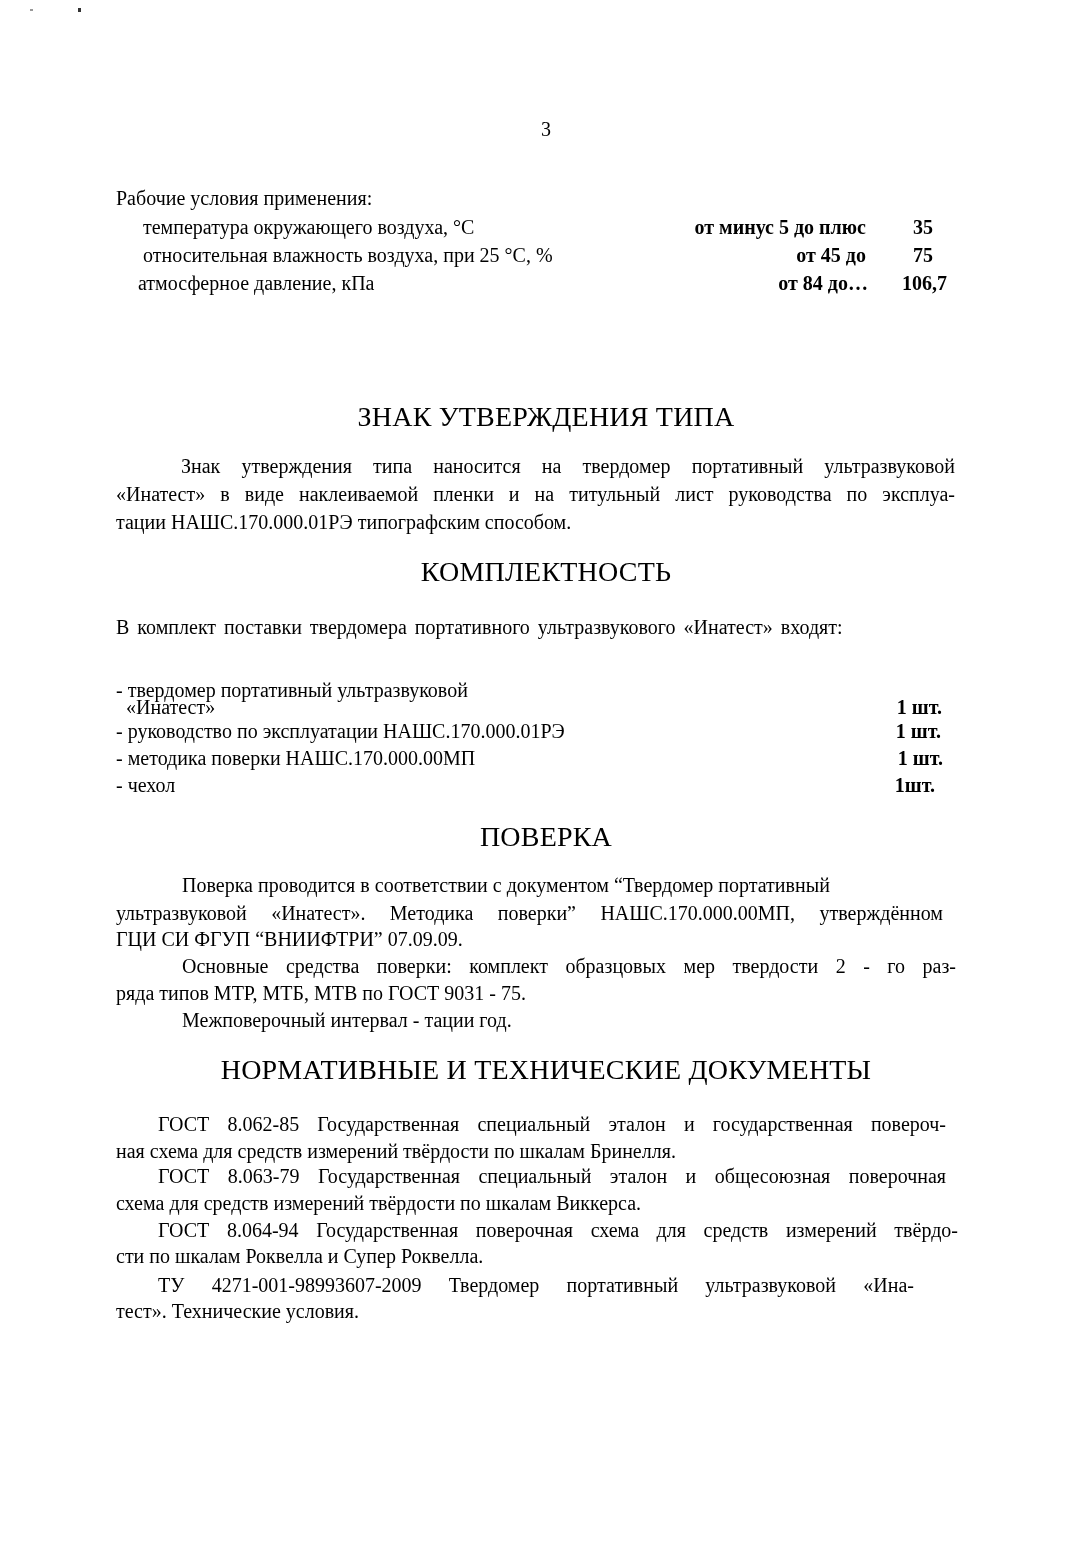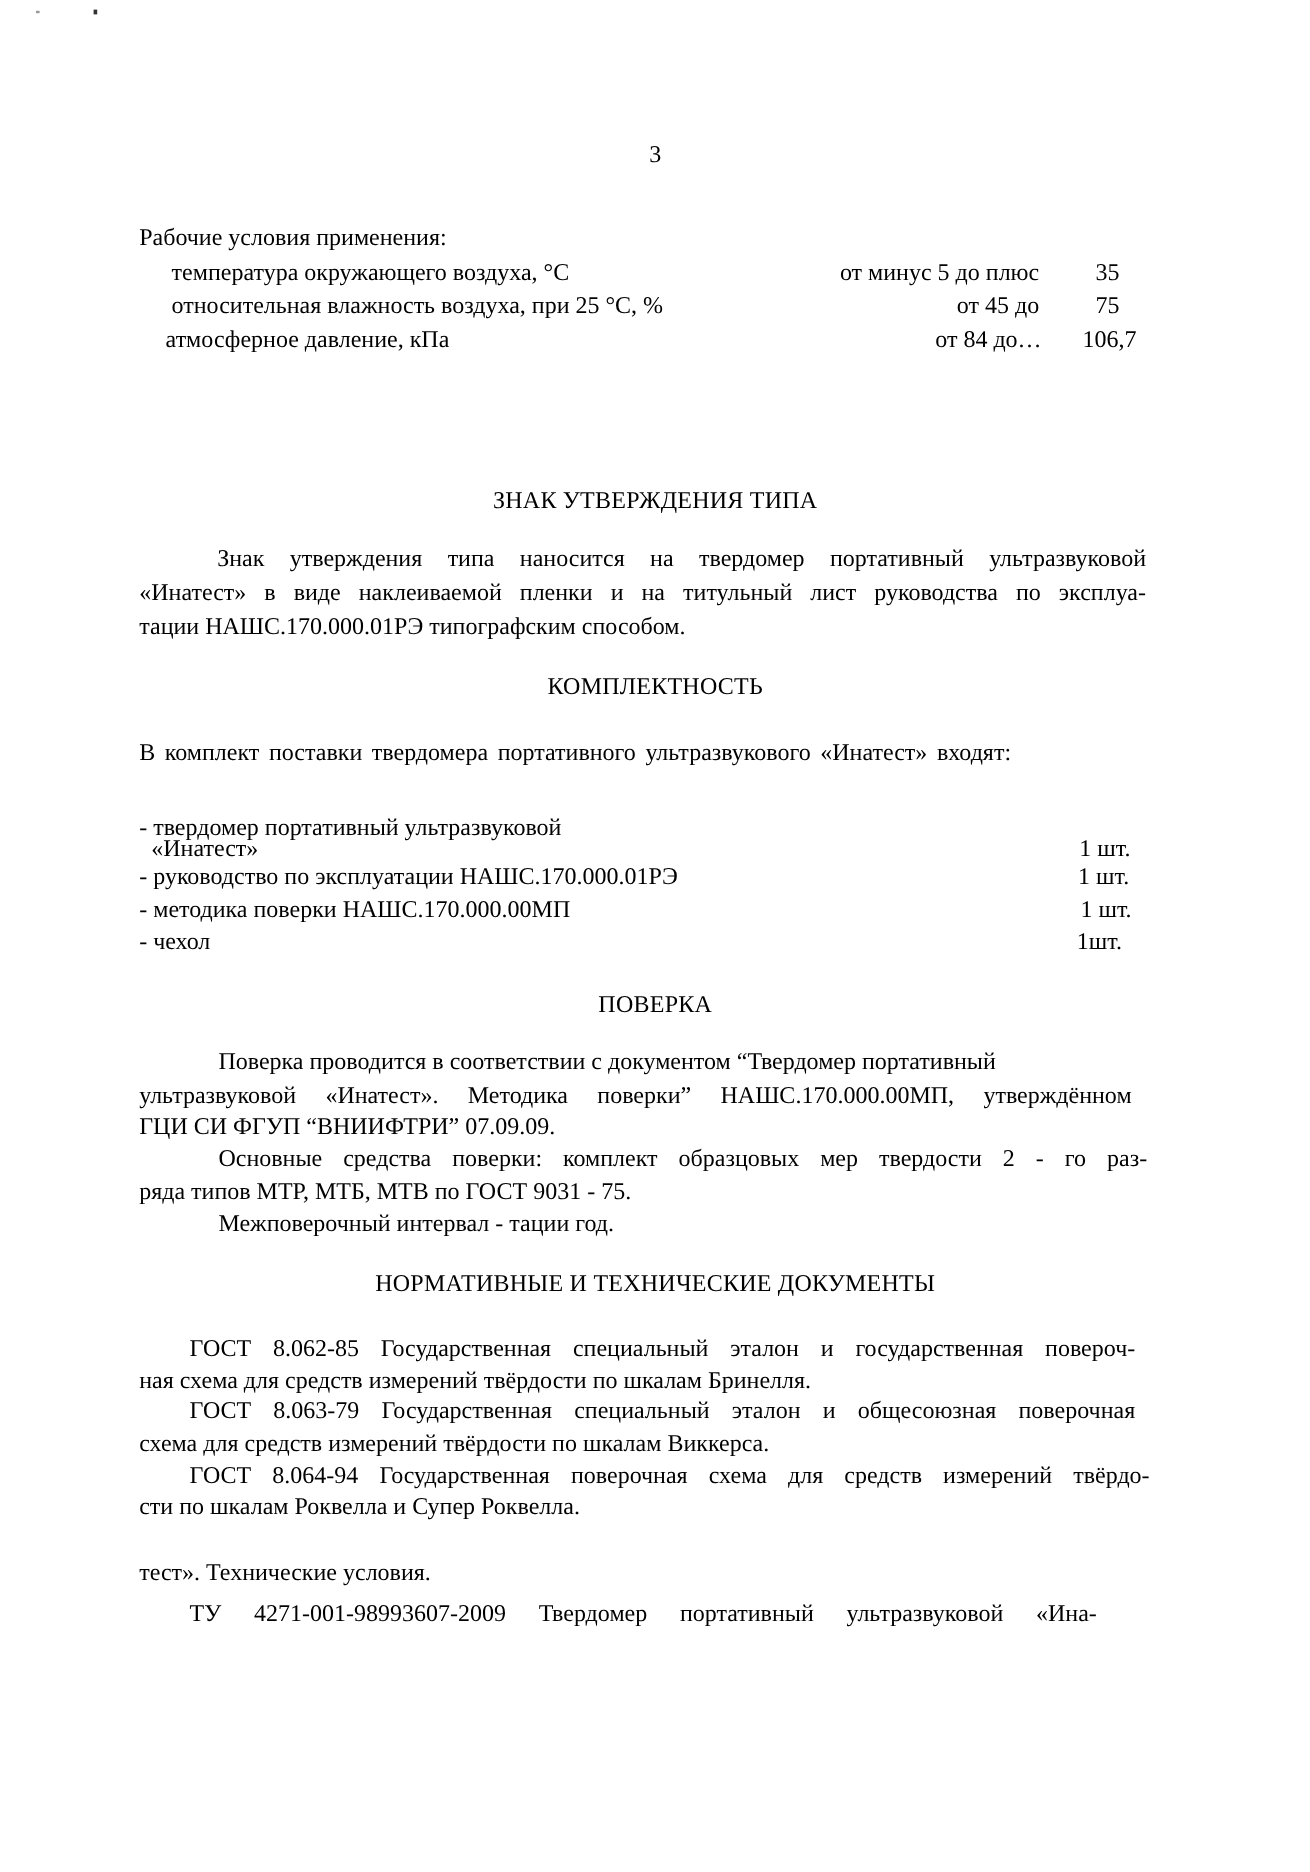--- a/index.html
+++ b/index.html
@@ -6,22 +6,22 @@
     body {
       width: 1092px; height: 1560px; position: relative; overflow: hidden;
       font-family: "Liberation Serif", "DejaVu Serif", serif;
       color: #000;
       font-size: 20px;
     }
     .abs { position: absolute; white-space: nowrap; line-height: 28px; }
     .speck { position: absolute; background: #333; }
     .center { left: 0; width: 1092px; text-align: center; }
     .page-num { top: 115px; }
-    .heading { font-size: 20px; letter-spacing: 0.2px; }
-    .right { text-align: right; }
+    .heading { font-size: 28px; letter-spacing: 0.2px; }
+    .right { text-align: right; font-weight: bold; }
     .justify-line { text-align: justify; text-align-last: justify; white-space: normal; }
   </style>
 </head>
 <body>
 
 <div class="speck" style="left:30px;top:9px;width:3px;height:2px;background:#999;"></div>
 <div class="speck" style="left:78px;top:8px;width:3px;height:4px;"></div>
 
 <div class="abs center page-num">3</div>
 
@@ -78,15 +78,15 @@
 </section>
 
 <section>
   <div class="abs center heading" style="top:1056px;">НОРМАТИВНЫЕ И ТЕХНИЧЕСКИЕ ДОКУМЕНТЫ</div>
   <div class="abs justify-line" style="left:158px;width:788px;top:1110px;">ГОСТ  8.062-85  Государственная специальный эталон и государственная повероч-</div>
   <div class="abs" style="left:116px;top:1137px;">ная схема для средств измерений твёрдости по шкалам Бринелля.</div>
   <div class="abs justify-line" style="left:158px;width:788px;top:1162px;">ГОСТ  8.063-79  Государственная специальный эталон и общесоюзная поверочная</div>
   <div class="abs" style="left:116px;top:1189px;">схема для средств измерений твёрдости по шкалам Виккерса.</div>
   <div class="abs justify-line" style="left:158px;width:800px;top:1216px;">ГОСТ  8.064-94  Государственная поверочная схема для средств измерений твёрдо-</div>
   <div class="abs" style="left:116px;top:1242px;">сти по шкалам Роквелла и Супер Роквелла.</div>
-  <div class="abs justify-line" style="left:158px;width:756px;top:1331px;">ТУ 4271-001-98993607-2009  Твердомер портативный ультразвуковой   «Ина-</div>
+  <div class="abs justify-line" style="left:158px;width:756px;top:1271px;">ТУ 4271-001-98993607-2009  Твердомер портативный ультразвуковой   «Ина-</div>
   <div class="abs" style="left:116px;top:1297px;text-align:right;">тест». Технические условия.</div>
 </section>
 
 </body></html>

